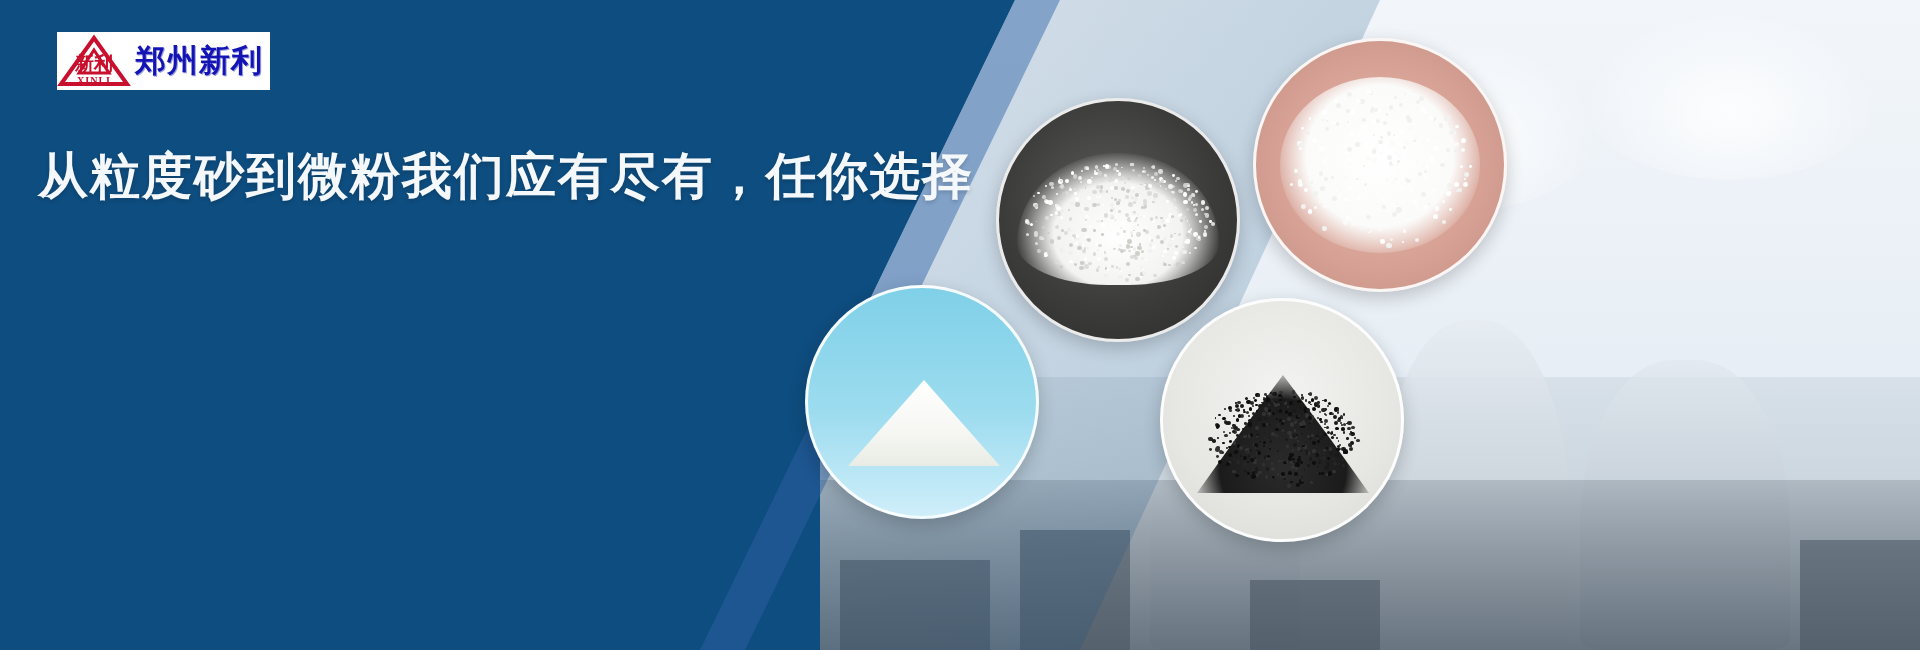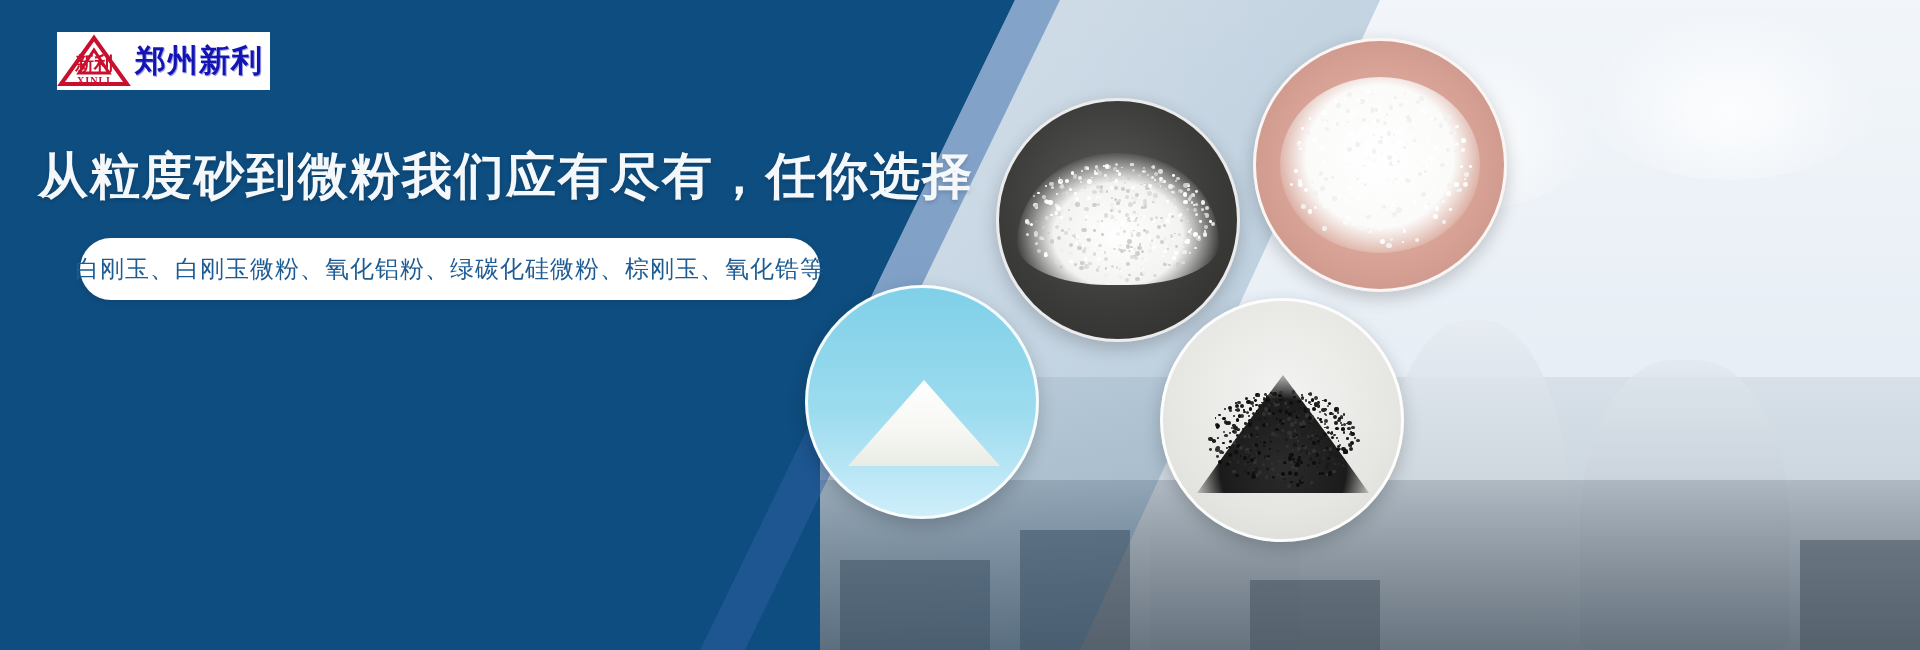--- a/index.html
+++ b/index.html
@@ -191,23 +191,20 @@
         <polygon points="37,17 52,40 22,40" fill="none" stroke="#c8102e" stroke-width="3"></polygon>
       </svg>
       <div class="cn">新利</div>
       <div class="latin">XINLI</div>
     </div>
     <div id="logo-text">郑州新利</div>
   </div>
 
   <div id="headline">从粒度砂到微粉我们应有尽有，任你选择</div>
 
-  <div id="pill">
-    <span id="pill-text">白刚玉、白刚玉微粉、氧化铝粉、绿碳化硅微粉、棕刚玉、氧化锆等</span>
-  </div>
 
 
   <div class="circle" id="circle-white-grit">
     <div class="heap white-grit"></div>
   <div class="speckle" style="left: 210.159px; top: 119.019px; width: 2.52556px; height: 2.52556px; background: rgb(255, 255, 255);"></div>
       <div class="speckle" style="left: 110.038px; top: 76.2987px; width: 2.6538px; height: 2.6538px; background: rgb(207, 207, 202);"></div>
       <div class="speckle" style="left: 121.231px; top: 75.5519px; width: 3.79045px; height: 3.79045px; background: rgb(220, 220, 216);"></div>
       <div class="speckle" style="left: 138.033px; top: 92.4916px; width: 2.79754px; height: 2.79754px; background: rgb(220, 220, 216);"></div>
       <div class="speckle" style="left: 111.928px; top: 106.027px; width: 3.78851px; height: 3.78851px; background: rgb(240, 240, 238);"></div>
       <div class="speckle" style="left: 194.416px; top: 94.1638px; width: 1.99308px; height: 1.99308px; background: rgb(220, 220, 216);"></div>

